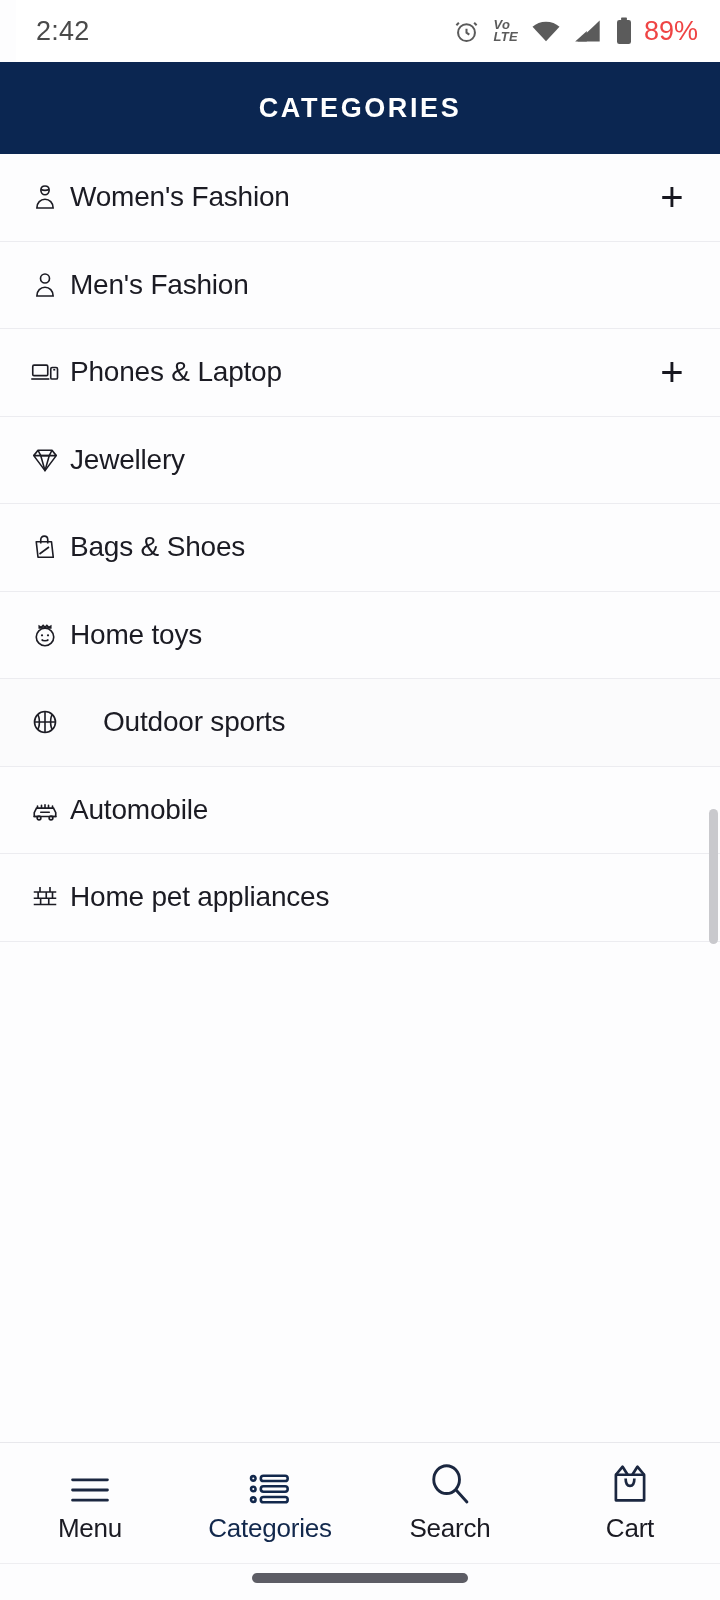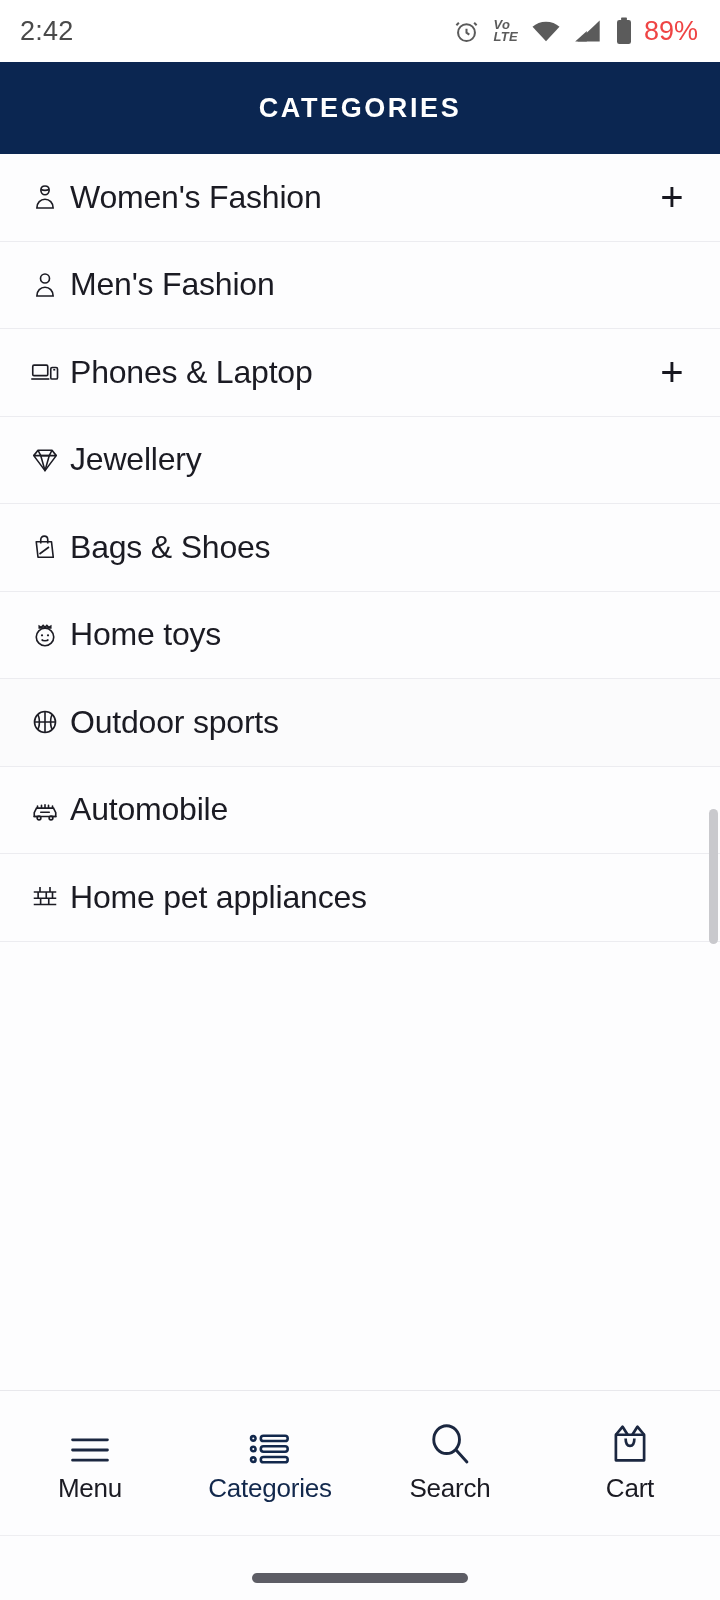--- a/index.html
+++ b/index.html
@@ -9,20 +9,21 @@
     font-family:"Liberation Sans", sans-serif;
     overflow:hidden;
   }
   .phone { position:relative; width:720px; height:1600px; background:#fdfdfe; }
 
   
   .statusbar{
     height:62px; display:flex; align-items:center;
     justify-content:space-between; padding:0 22px 0 20px;
     background:#ffffff;
+    margin-left:16px;
   }
   .status-time{ font-size:27px; color:#4a4a4a; letter-spacing:.2px; }
   .status-right{ display:flex; align-items:center; gap:13px; }
   .status-right svg{ display:block; }
   .volte{ display:flex; flex-direction:column; align-items:flex-start;
           line-height:.95; color:#5b5b5b; font-size:13px; font-weight:700;
           letter-spacing:.3px;font-style:italic; }
   .battery-pct{ font-size:27px; color:#ef4444; font-weight:400; margin-left:-2px;}
 
   
@@ -37,48 +38,48 @@
 
   
   .list-wrap{ position:relative; }
   .cat-row{
     position:relative; height:87.5px;
     display:flex; align-items:center;
     padding:0 28px 0 28px;
     border-bottom:1px solid #ececf0;
     background:#fdfdfe;
   }
-  .cat-row.subtle{ background:#fbfbfc; }
+  .cat-row.subtle{ background:#fbfbfc;gap:33px; }
   .cat-icon{
     width:34px; height:34px; flex:0 0 34px;
     display:flex; align-items:center; justify-content:center;
     color:#1c1c24; margin-right:8px;
   }
   .cat-icon svg{ display:block; }
   .cat-label{
-    font-size:32px; color:#1b1b23; letter-spacing:-0.2px;
+    font-size:28px; color:#1b1b23; letter-spacing:-0.2px;
     white-space:nowrap;
   }
   .cat-plus{
     margin-left:auto; width:40px; height:40px;
     display:flex; align-items:center; justify-content:center;
     color:#17171f;
   }
   .cat-plus.hidden{ visibility:hidden; }
 
   
   .scroll-thumb{
     position:absolute; right:2px; top:655px;
     width:9px; height:135px; border-radius:5px;
     background:#c9c9cd;
   }
 
   
   .bottomnav{
-    position:absolute; left:0; bottom:64px; width:720px; height:146px;
+    position:absolute; left:0; bottom:36px; width:720px; height:122px;
     border-top:1px solid #e8e8ec; border-bottom:1px solid #eeeef1;
     background:#fdfdfe;
     display:flex; align-items:center;
   }
   .nav-item{
     flex:1; display:flex; flex-direction:column;
     align-items:center; justify-content:center; gap:7px;
   }
   .nav-icon{ height:44px; display:flex; align-items:flex-end; justify-content:center; }
   .nav-icon svg{ display:block; }

